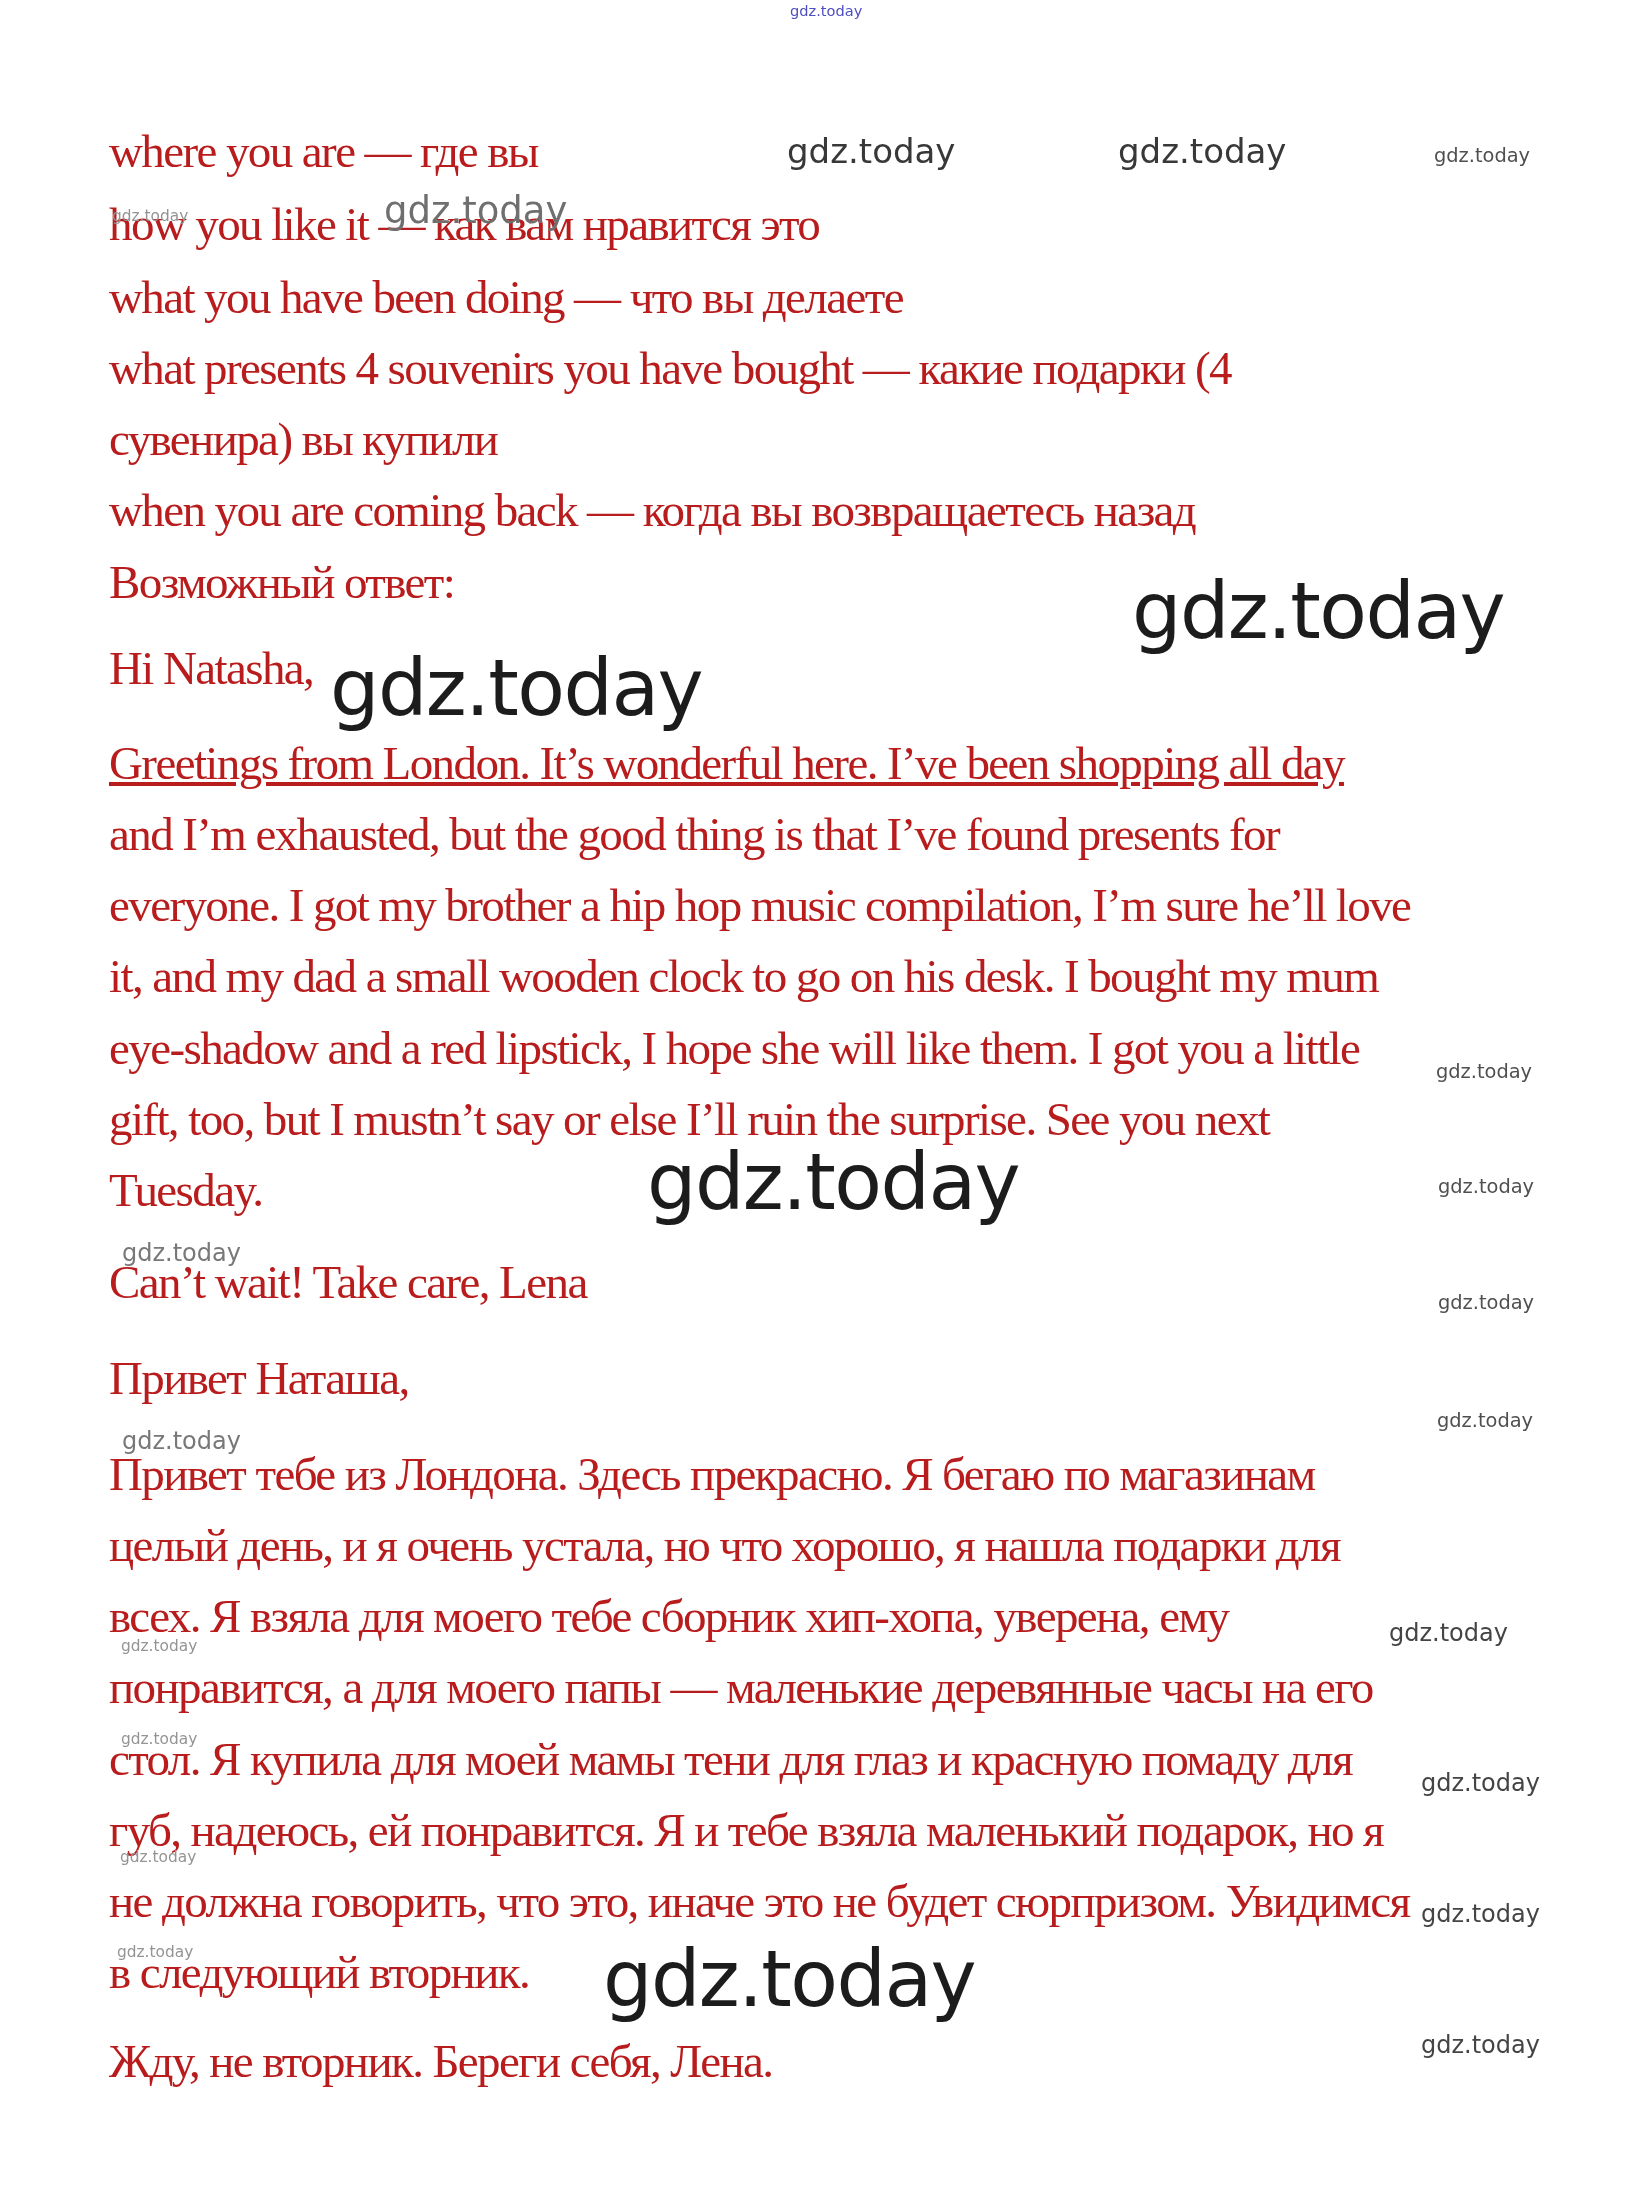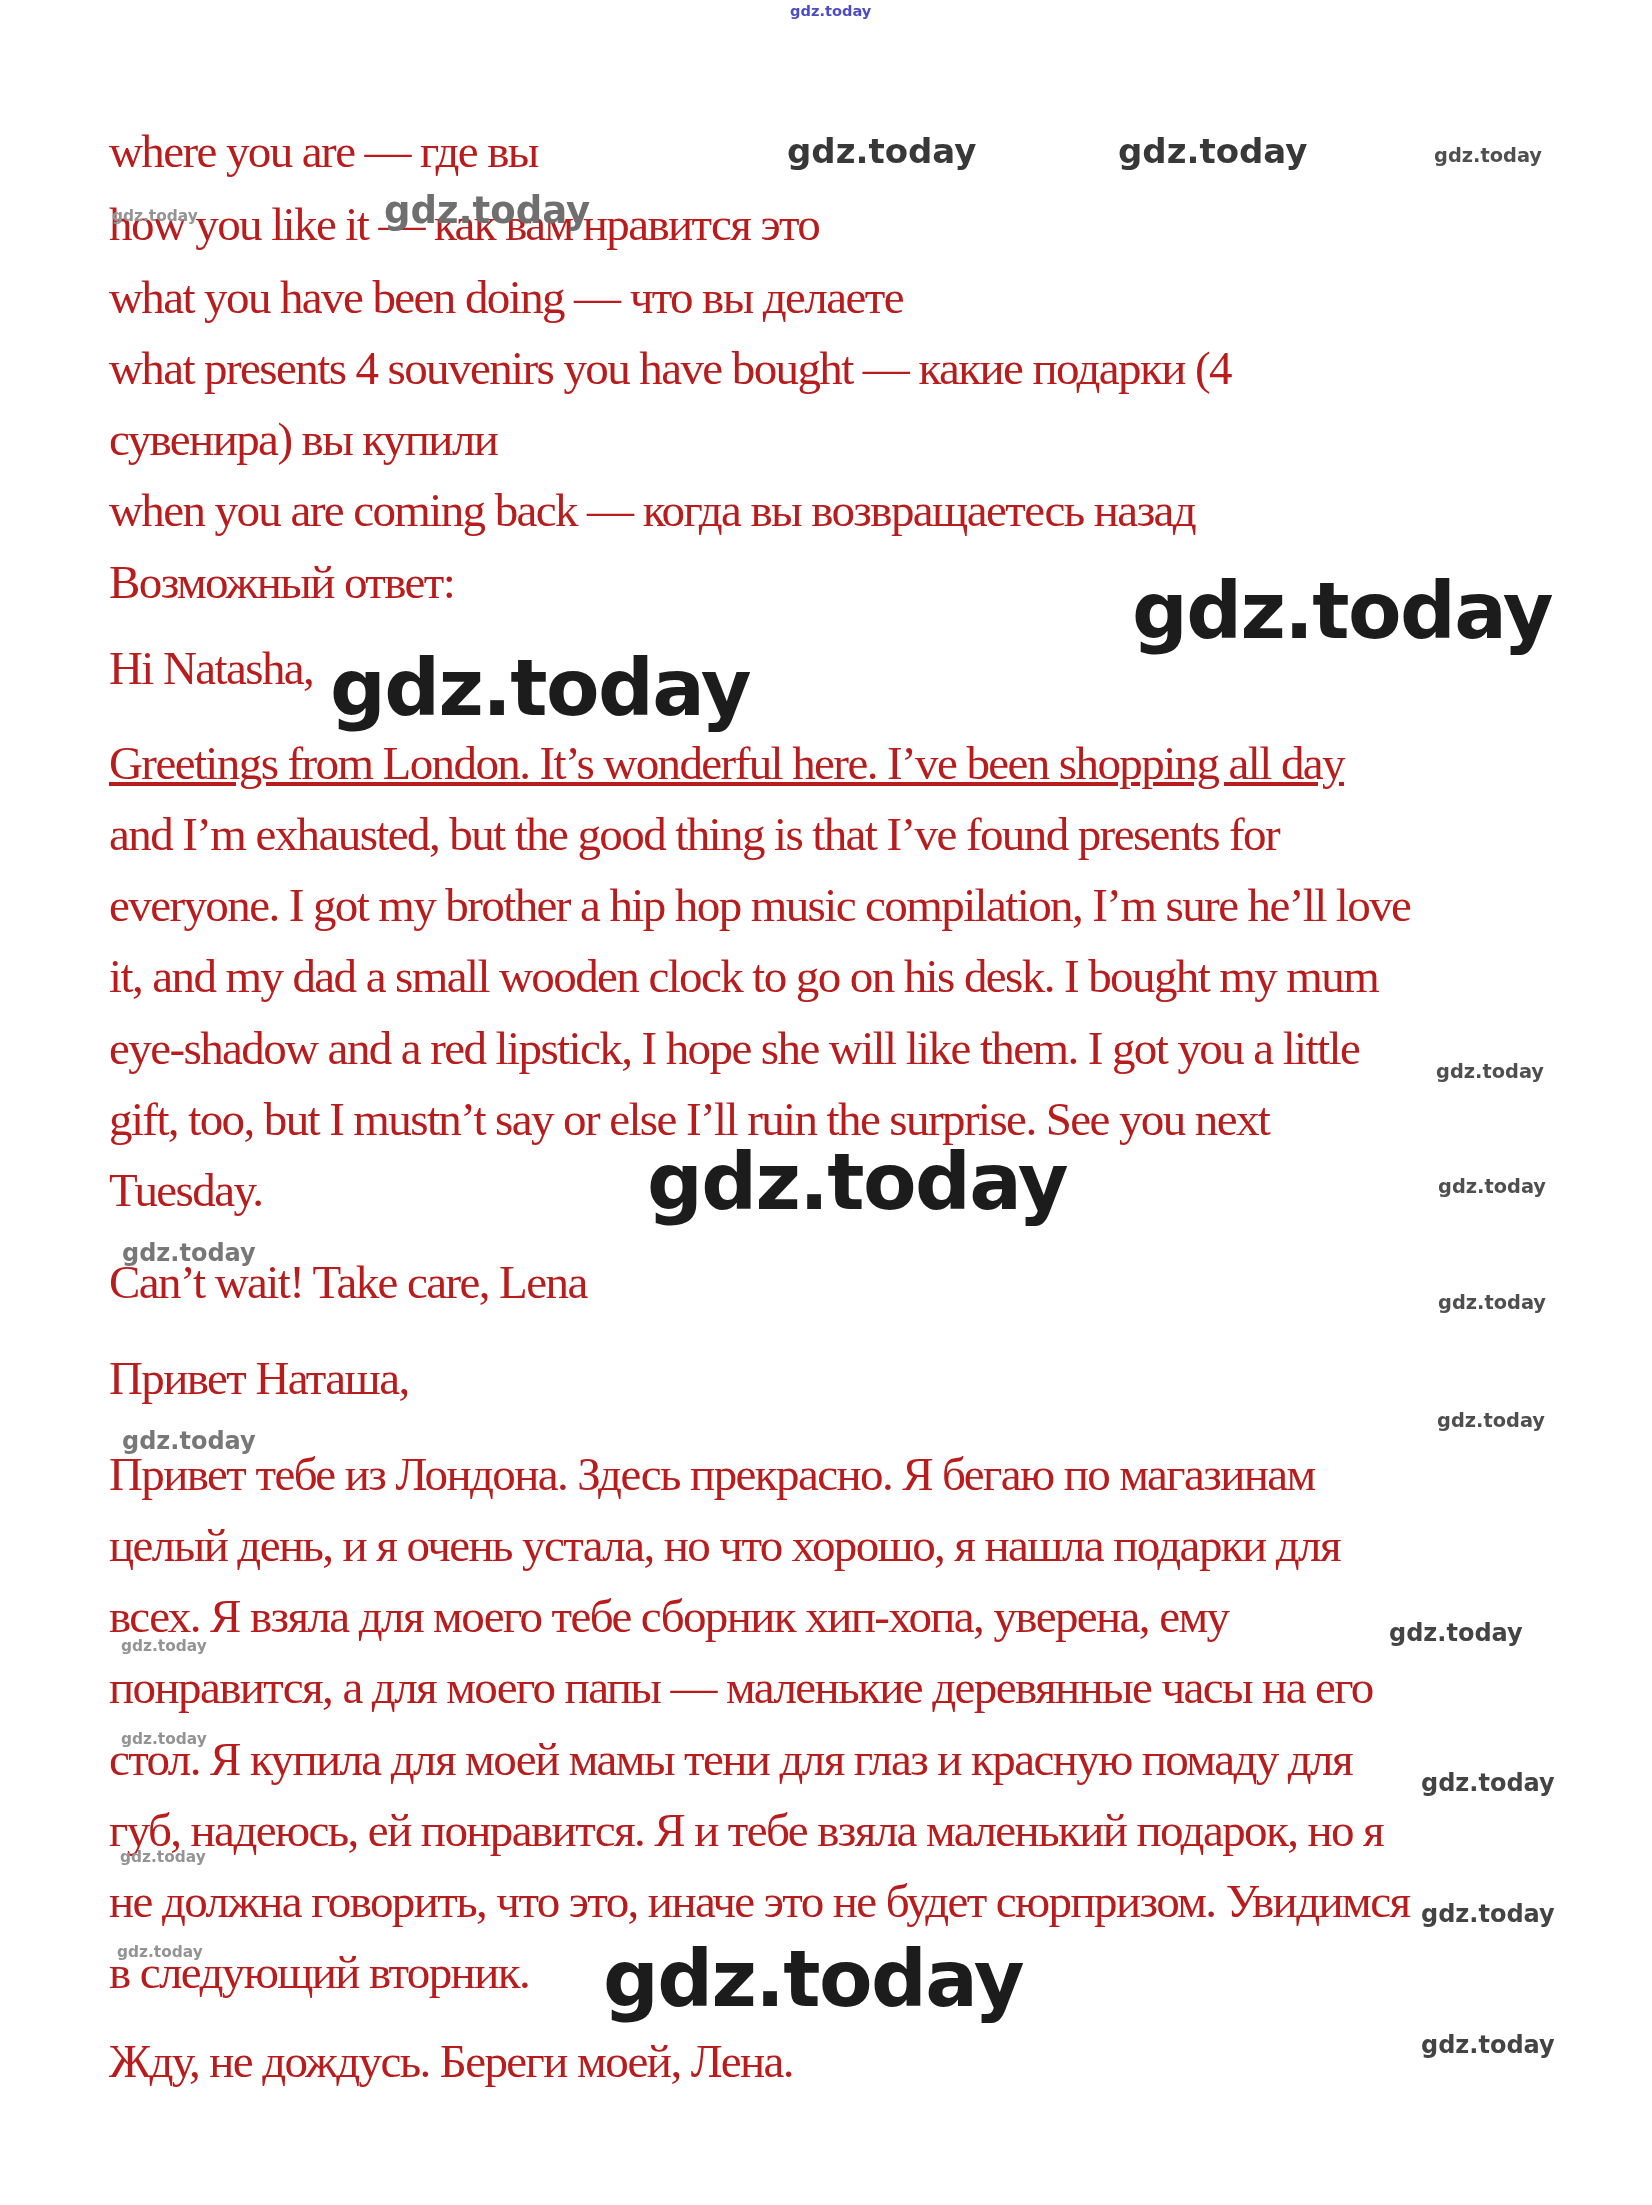--- a/index.html
+++ b/index.html
@@ -18,21 +18,21 @@
     line-height:50px;
     letter-spacing:-1.6px;
     color:#b91c1c;
     white-space:nowrap;
   }
   
   .wm {
     position:absolute;
     font-family:"DejaVu Sans", sans-serif;
     white-space:nowrap;
-    font-weight:700;
+    font-weight:400;
   }
   .wm-big  { font-size:78px; letter-spacing:-1.6px; color:#1c1c1c; }
   .wm-med  { font-size:34px; color:#383838; }
   .wm-a2   { font-size:37px; color:#6f6f6f; }
   .wm-sm   { font-size:19.4px; color:#4f4f4f; }
   .wm-sm2  { font-size:24px; color:#444444; }
   .wm-left { font-size:24px; color:#787878; }
   .wm-tiny { font-size:15.4px; color:#949494; }
   .wm-link { font-size:14.6px; color:#4d4dc3; }
 </style>
@@ -63,21 +63,21 @@
 
   <div class="ln" style="top:1353px;">Привет Наташа,</div>
   <div class="ln" style="top:1449px;">Привет тебе из Лондона. Здесь прекрасно. Я бегаю по магазинам</div>
   <div class="ln" style="top:1520px;">целый день, и я очень устала, но что хорошо, я нашла подарки для</div>
   <div class="ln" style="top:1591px;">всех. Я взяла для моего тебе сборник хип-хопа, уверена, ему</div>
   <div class="ln" style="top:1662px;">понравится, а для моего папы — маленькие деревянные часы на его</div>
   <div class="ln" style="top:1734px;">стол. Я купила для моей мамы тени для глаз и красную помаду для</div>
   <div class="ln" style="top:1805px;">губ, надеюсь, ей понравится. Я и тебе взяла маленький подарок, но я</div>
   <div class="ln" style="top:1876px;">не должна говорить, что это, иначе это не будет сюрпризом. Увидимся</div>
   <div class="ln" style="top:1947px;">в следующий вторник.</div>
-  <div class="ln" style="top:2036px;">Жду, не дождусь. Береги моей, Лена.</div>
+  <div class="ln" style="top:2036px;">Жду, не вторник. Береги себя, Лена.</div>
 
   <span class="wm wm-big" style="left:330px;  top:643px;">gdz.today</span>
   <span class="wm wm-big" style="left:1132px; top:566px;">gdz.today</span>
   <span class="wm wm-big" style="left:647px;  top:1137px;">gdz.today</span>
   <span class="wm wm-big" style="left:603px;  top:1934px;">gdz.today</span>
 
   <span class="wm wm-med" style="left:787px;  top:131px;">gdz.today</span>
   <span class="wm wm-med" style="left:1118px; top:131px;">gdz.today</span>
   <span class="wm wm-a2" style="left:384px;  top:189px;">gdz.today</span>
 

